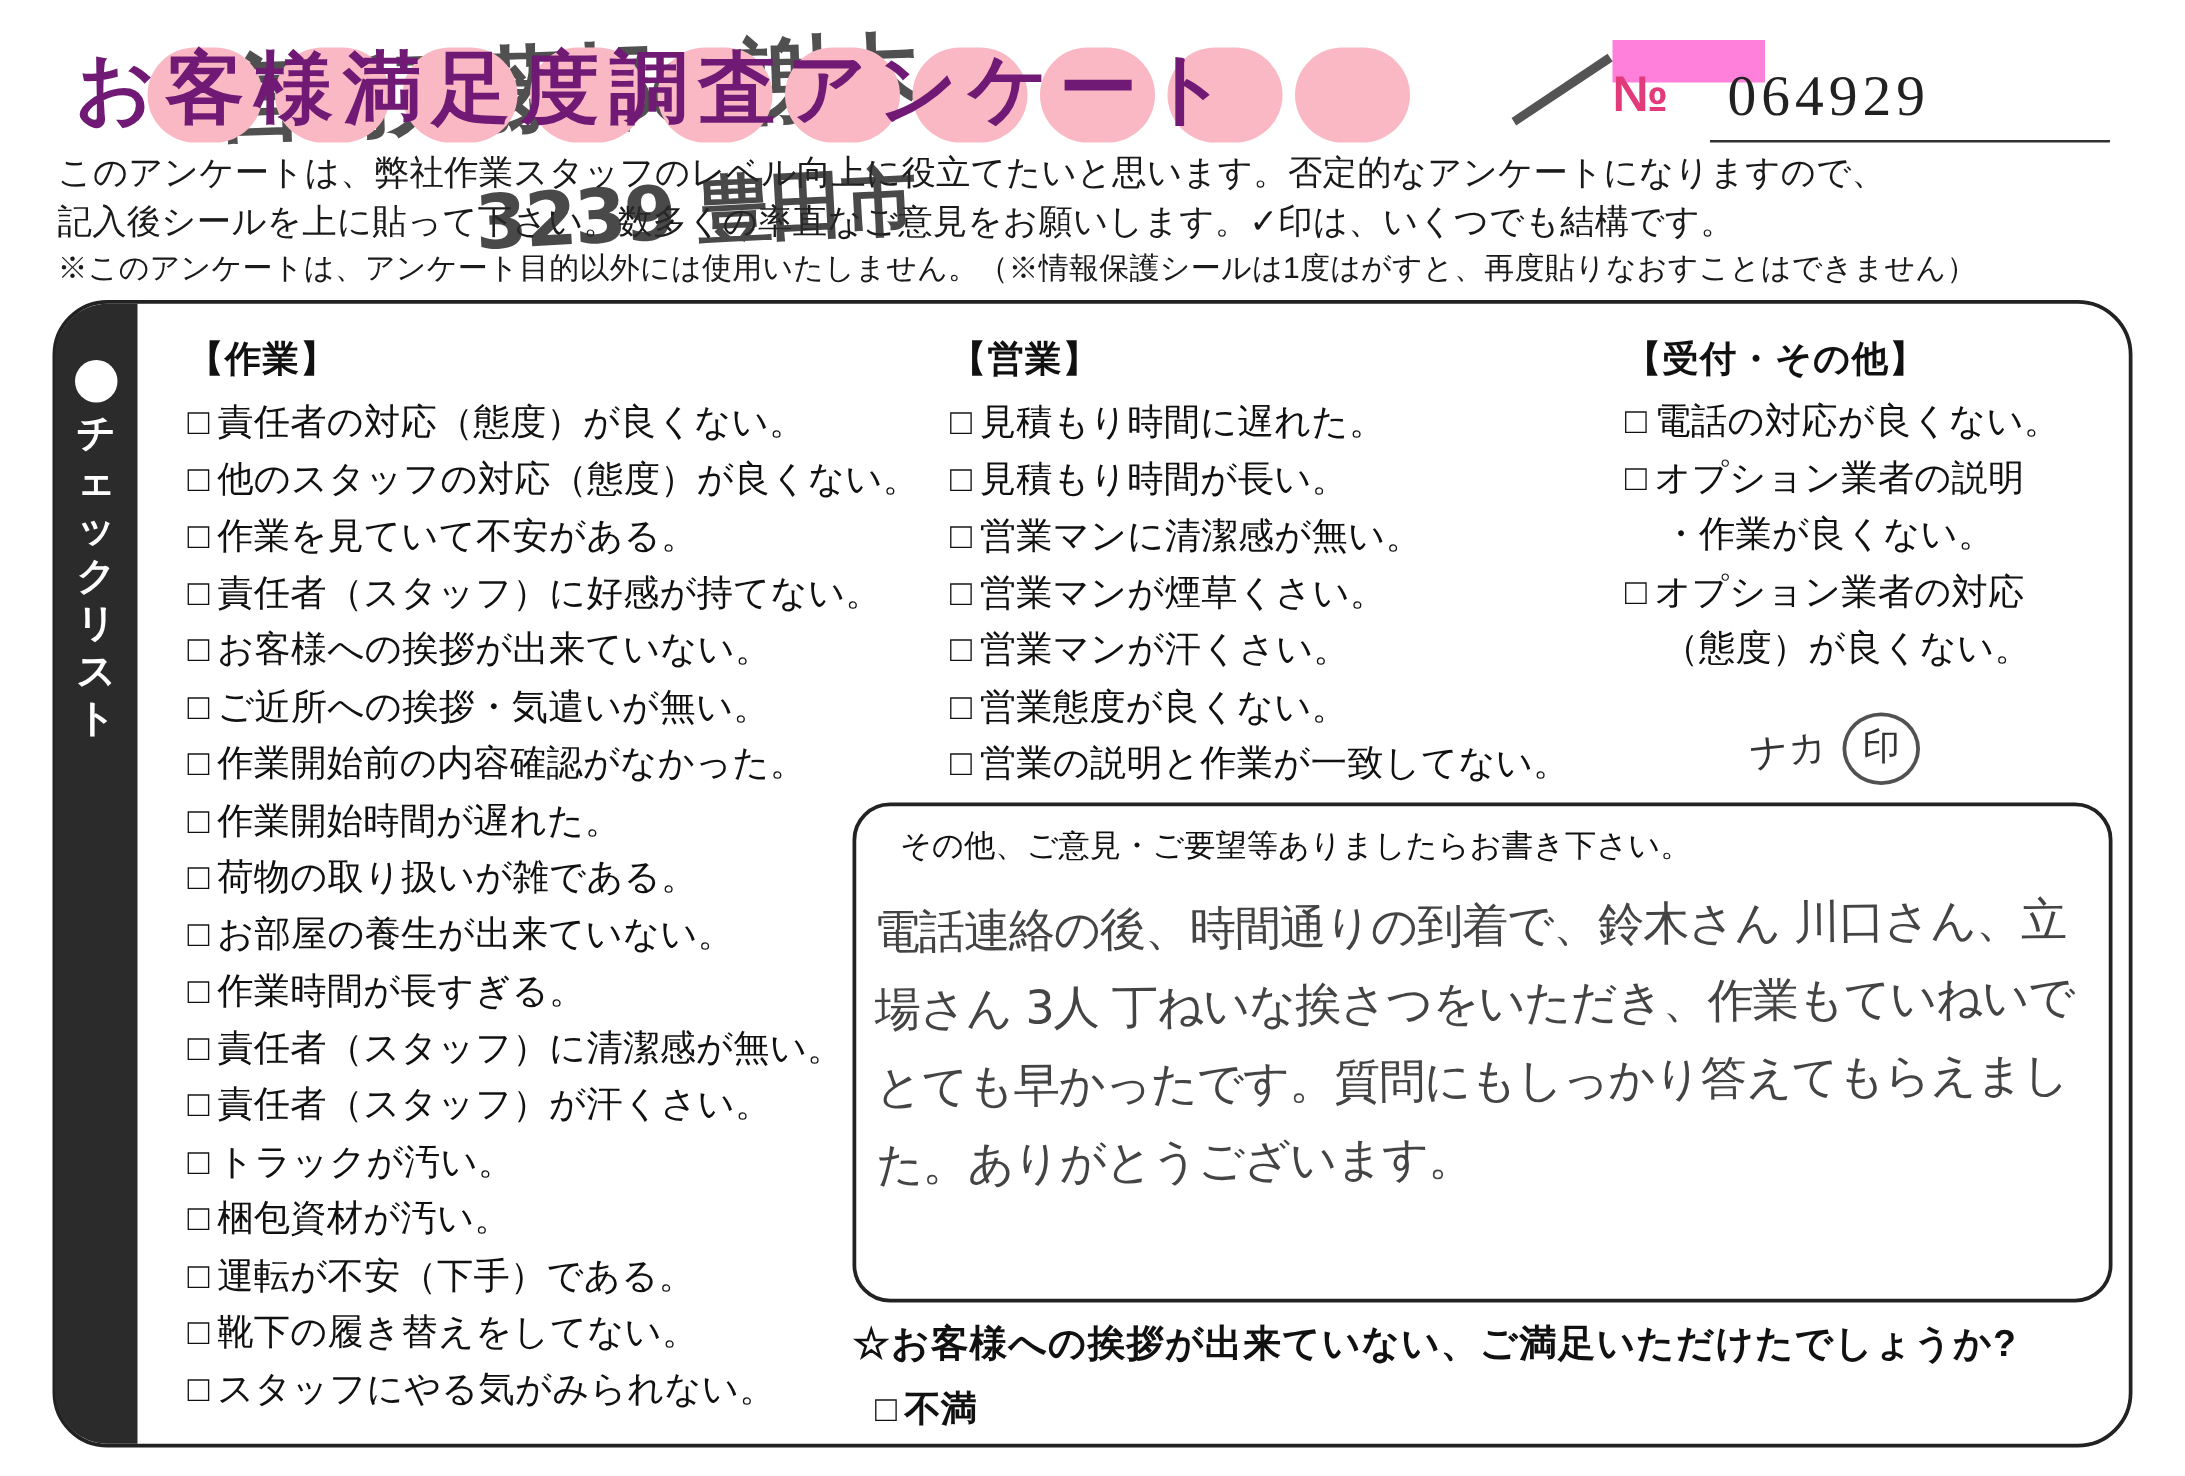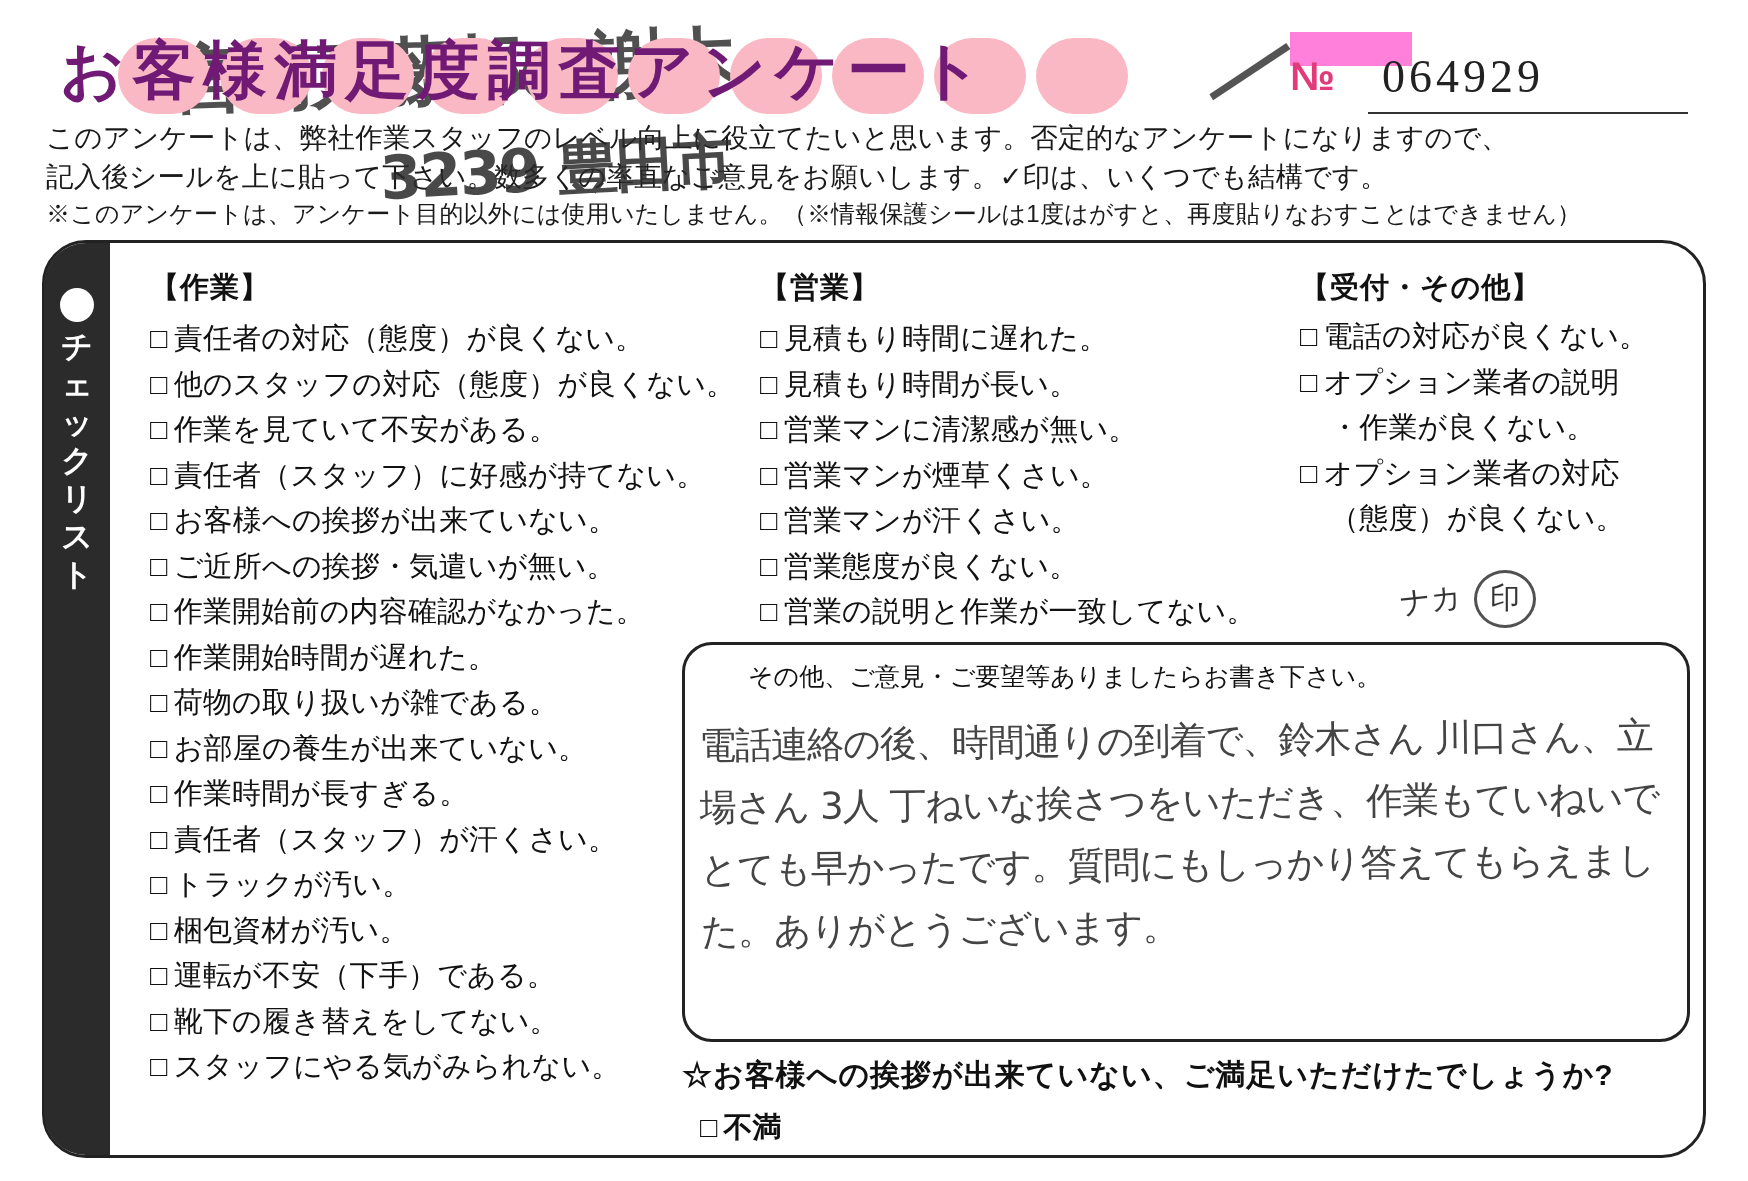--- a/index.html
+++ b/index.html
@@ -218,21 +218,21 @@
     position: absolute;
     left: 682px; top: 642px;
     width: 1008px;
     height: 400px;
     border: 3px solid #222;
     border-radius: 30px;
     box-sizing: border-box;
   }
   .comment-label {
     position: absolute;
-    left: 748px; top: 660px;
+    left: 720px; top: 660px;
     font-size: 25px;
     color: #111;
   }
   .hw-comment {
     position: absolute;
     left: 700px; top: 710px;
     width: 980px;
     font-family: "DejaVu Sans", sans-serif;
     font-size: 37px;
     line-height: 62px;
@@ -350,20 +350,21 @@
     <div class="chk"><span class="box">□</span><span>他のスタッフの対応（態度）が良くない。</span></div>
     <div class="chk"><span class="box">□</span><span>作業を見ていて不安がある。</span></div>
     <div class="chk"><span class="box">□</span><span>責任者（スタッフ）に好感が持てない。</span></div>
     <div class="chk"><span class="box">□</span><span>お客様への挨拶が出来ていない。</span></div>
     <div class="chk"><span class="box">□</span><span>ご近所への挨拶・気遣いが無い。</span></div>
     <div class="chk"><span class="box">□</span><span>作業開始前の内容確認がなかった。</span></div>
     <div class="chk"><span class="box">□</span><span>作業開始時間が遅れた。</span></div>
     <div class="chk"><span class="box">□</span><span>荷物の取り扱いが雑である。</span></div>
     <div class="chk"><span class="box">□</span><span>お部屋の養生が出来ていない。</span></div>
     <div class="chk"><span class="box">□</span><span>作業時間が長すぎる。</span></div>
+    <div class="chk"><span class="box">□</span><span>責任者（スタッフ）に清潔感が無い。</span></div>
     <div class="chk"><span class="box">□</span><span>責任者（スタッフ）が汗くさい。</span></div>
     <div class="chk"><span class="box">□</span><span>トラックが汚い。</span></div>
     <div class="chk"><span class="box">□</span><span>梱包資材が汚い。</span></div>
     <div class="chk"><span class="box">□</span><span>運転が不安（下手）である。</span></div>
     <div class="chk"><span class="box">□</span><span>靴下の履き替えをしてない。</span></div>
     <div class="chk"><span class="box">□</span><span>スタッフにやる気がみられない。</span></div>
   </div>
 
   <div class="col col-sales">
     <div class="col-head">【営業】</div>

